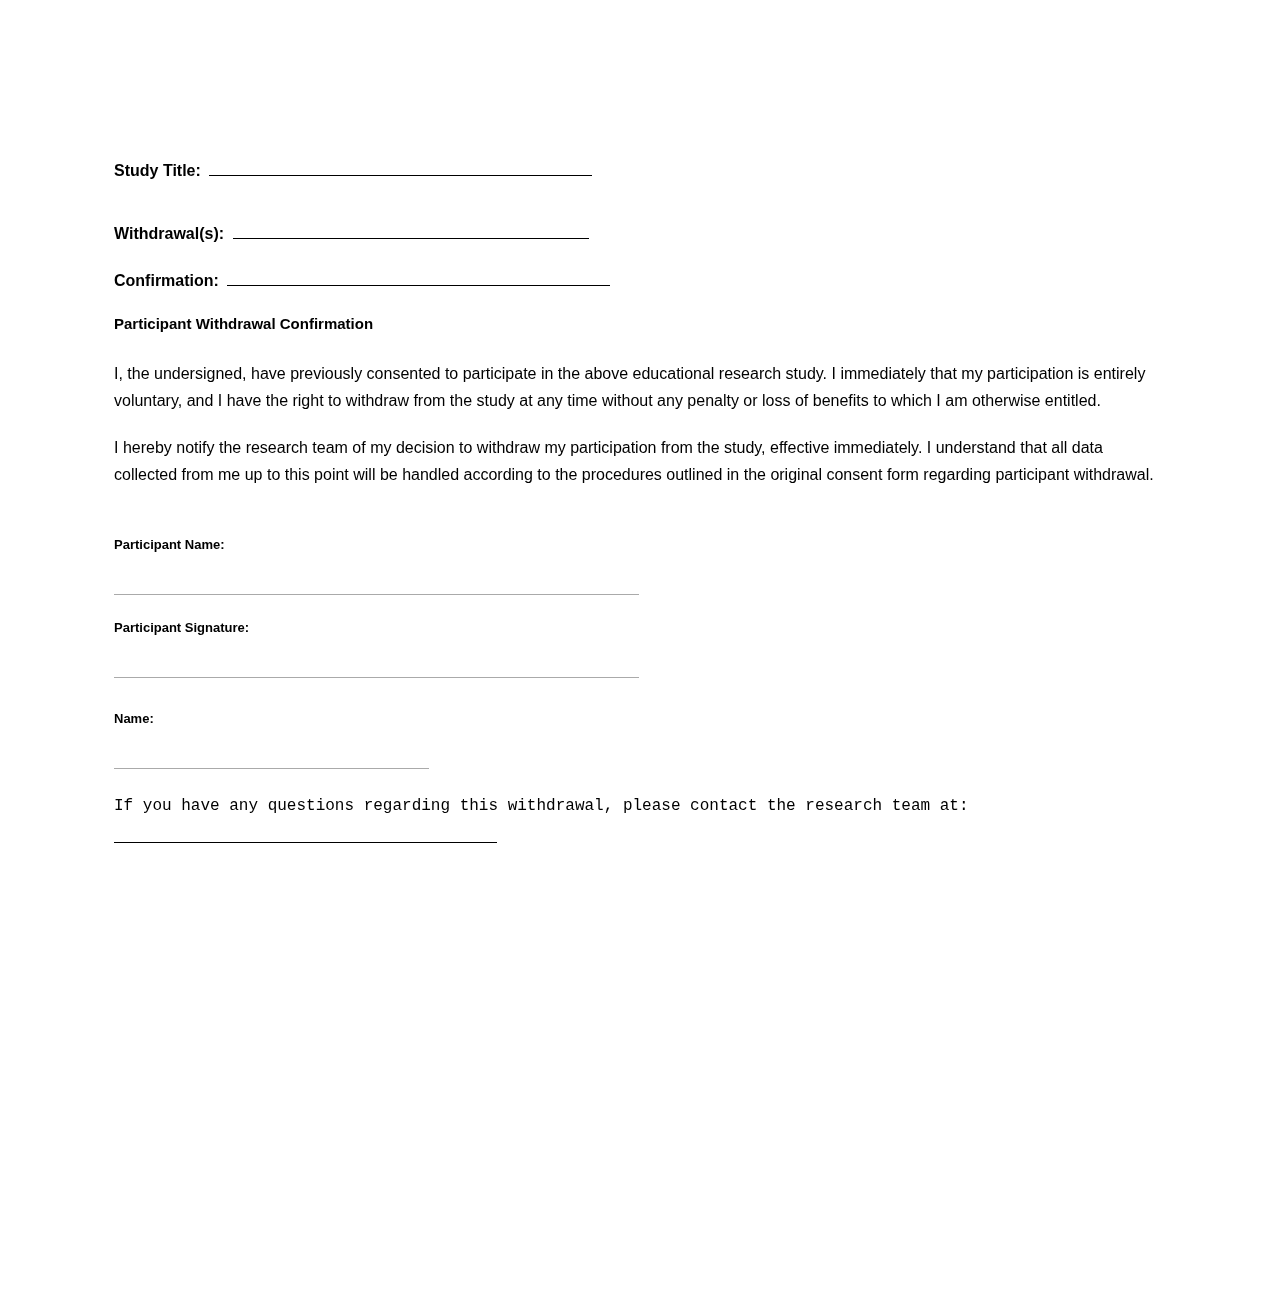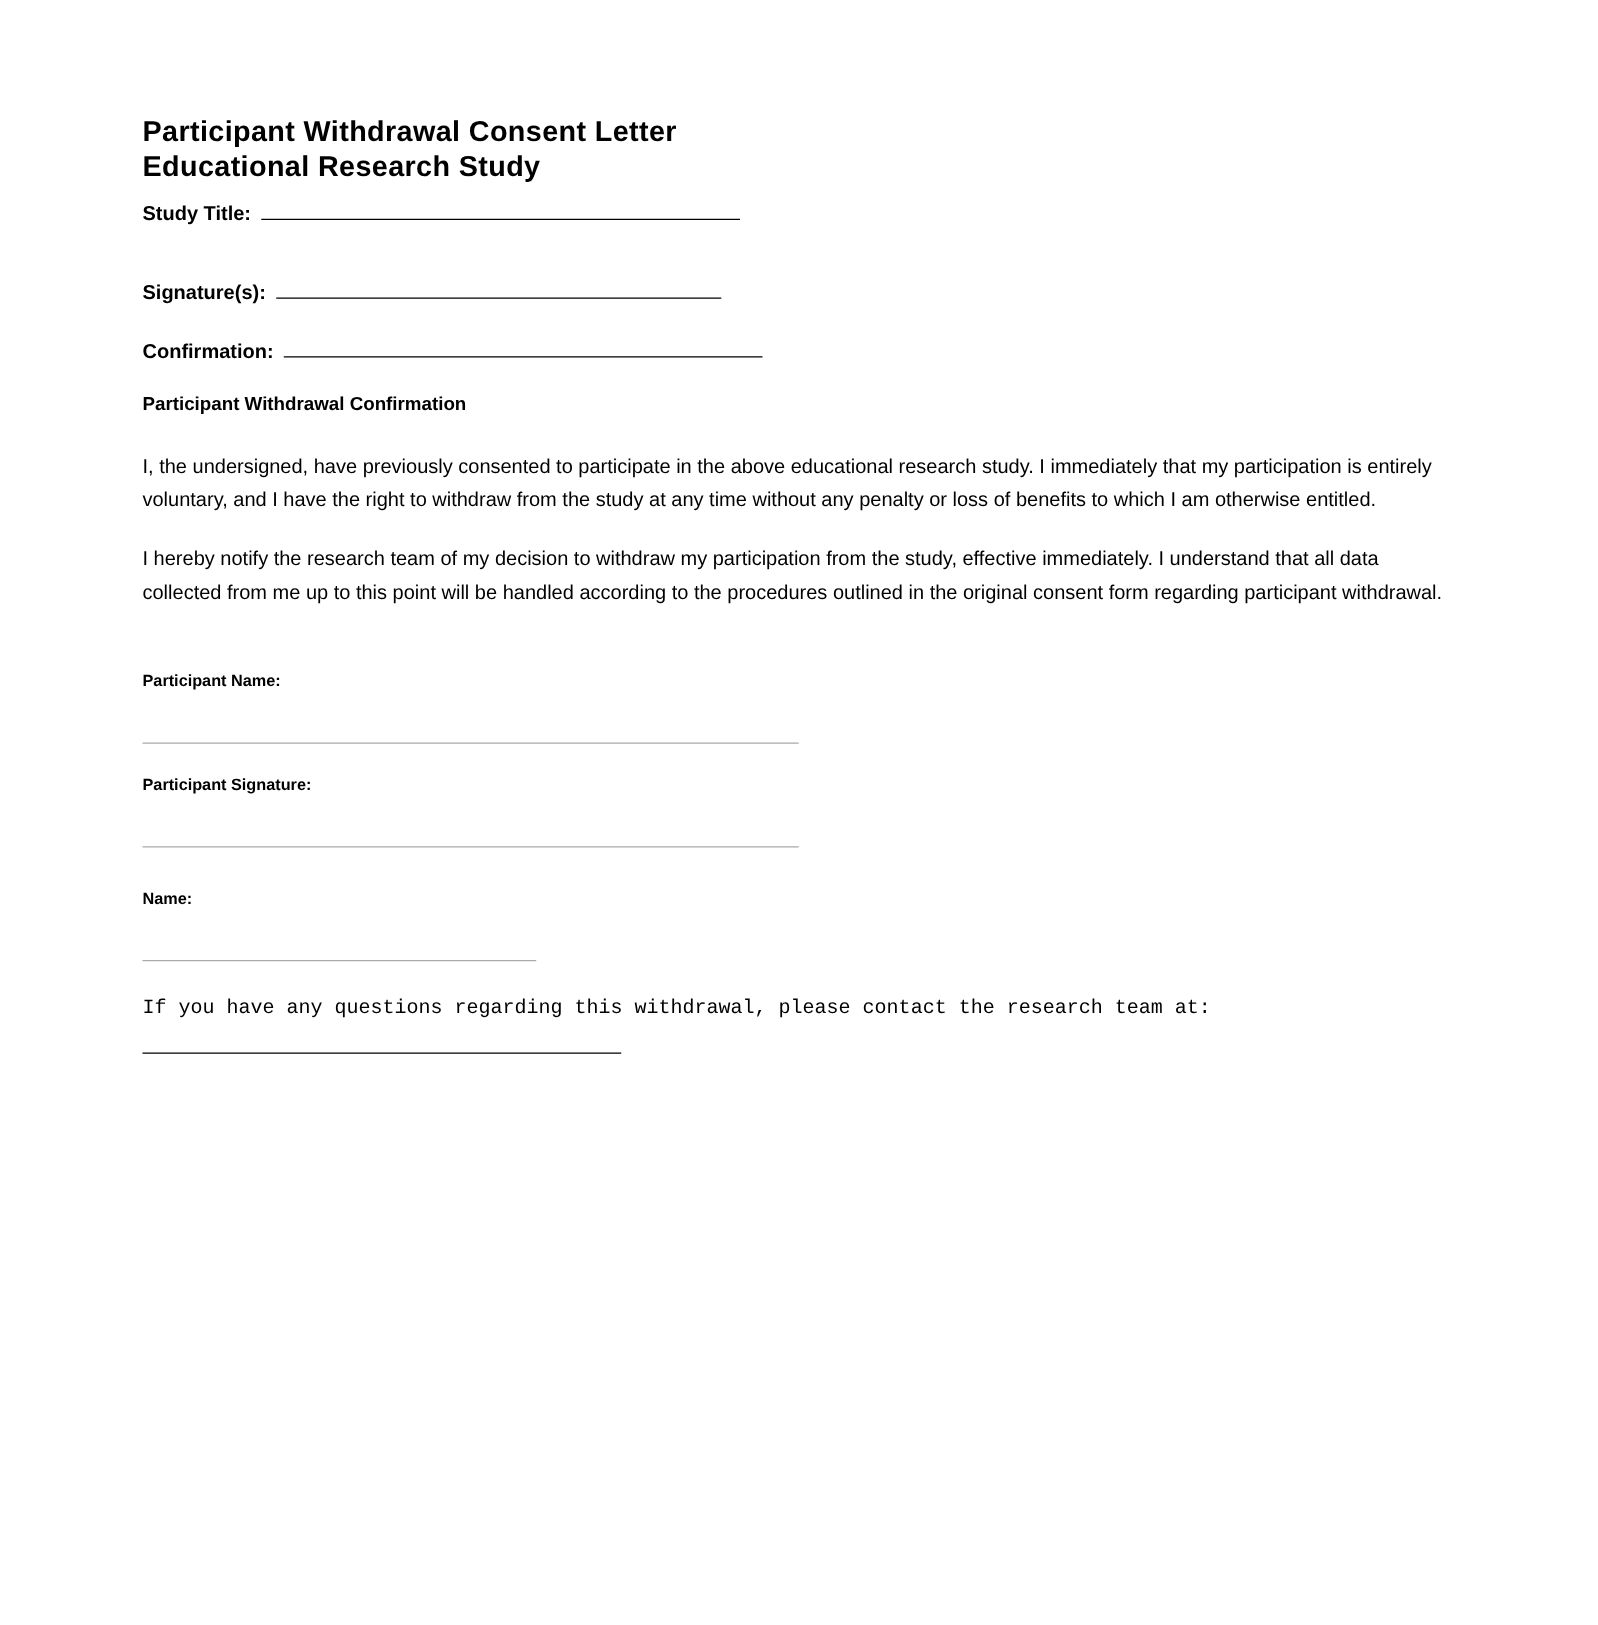--- a/index.html
+++ b/index.html
@@ -95,31 +95,30 @@
       height: 0;
       border-top: 1px solid #000000;
     }
   </style>
 </head>
 <body>
 
 <div class="page">
 
   <h1 class="title">
-    <span>Participant Withdrawal Consent Letter</span><br>
-    <span>Educational Research Study</span>
+    <br>
   </h1>
 
   <div class="meta-row" style="top:160px;">
     <span>Study Title:</span>
     <span class="fill" style="width:383px;"></span>
   </div>
 
   <div class="meta-row" style="top:223px;">
-    <span>Signature(s):</span>
+    <span>Withdrawal(s):</span>
     <span class="fill" style="width:356px;"></span>
   </div>
 
   <div class="meta-row" style="top:270px;">
     <span>Confirmation:</span>
     <span class="fill" style="width:383px;"></span>
   </div>
 
   <h2 class="section-title">Participant Withdrawal Confirmation</h2>
 

